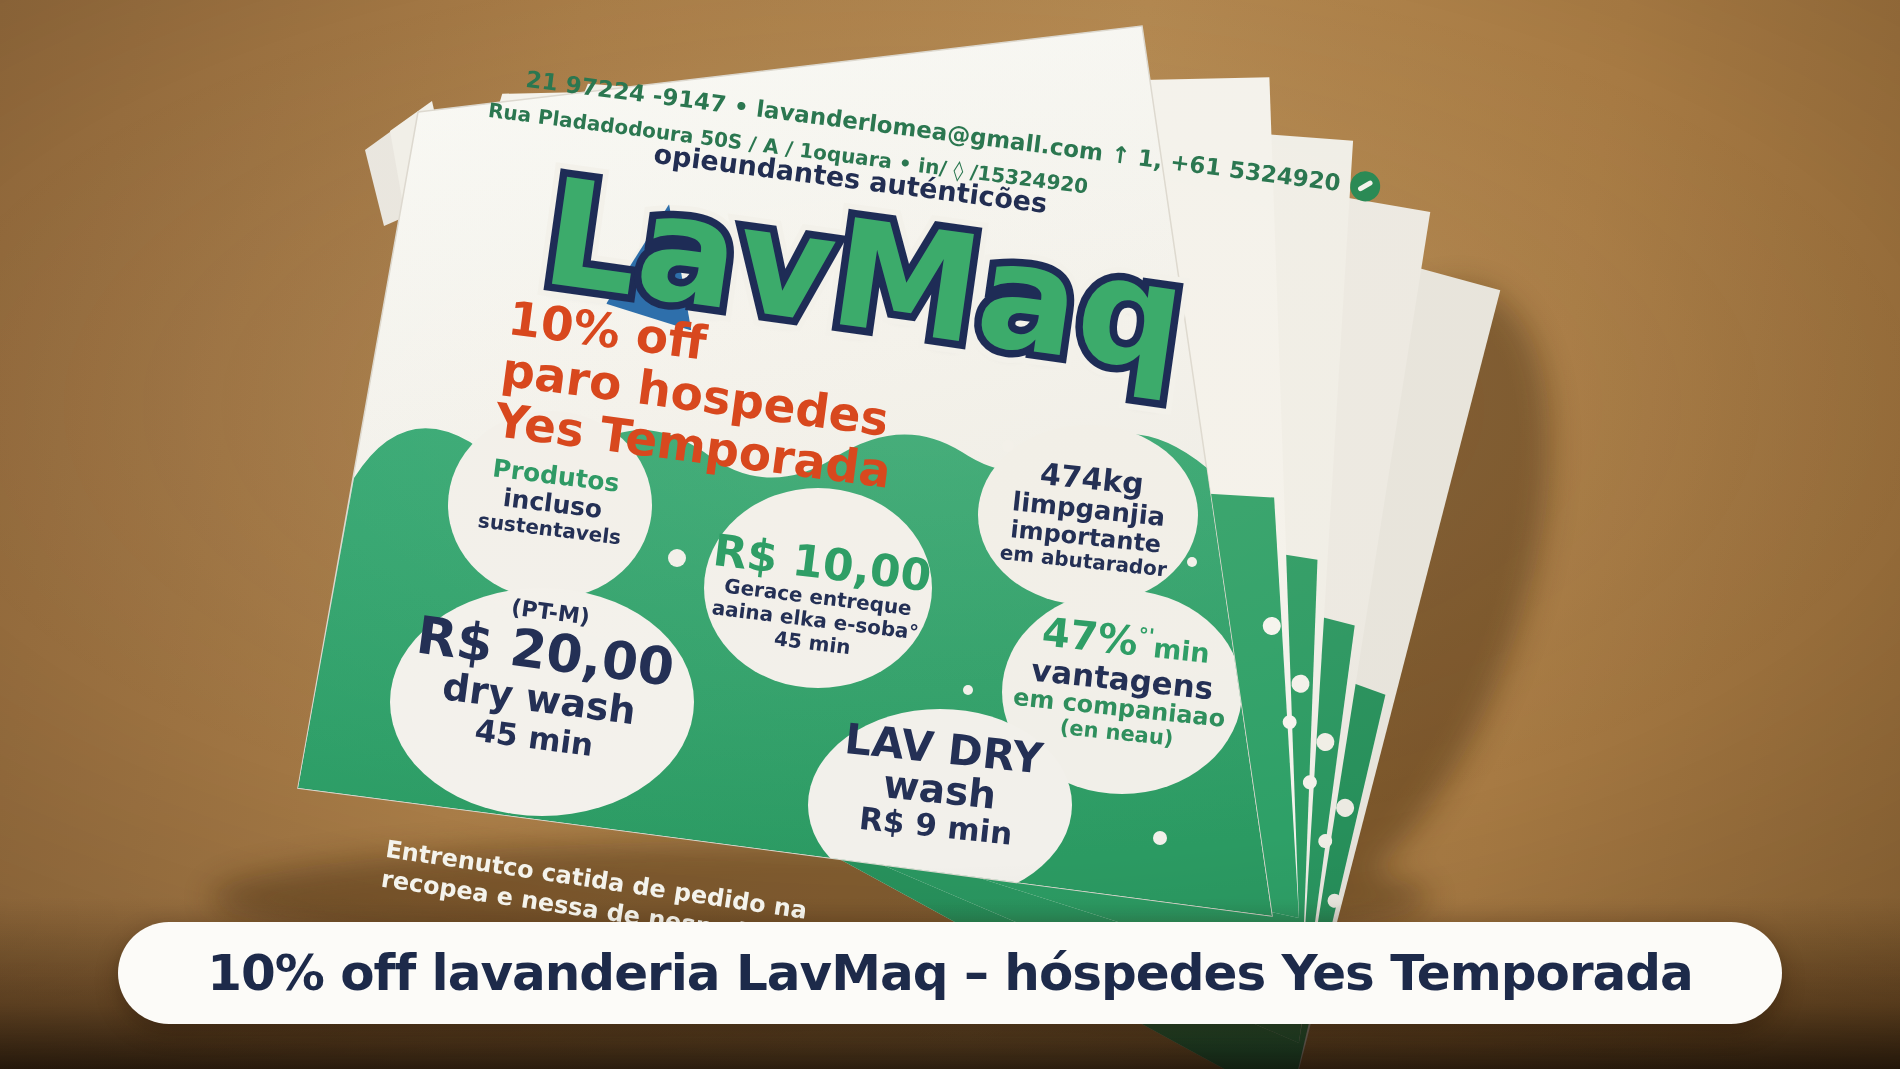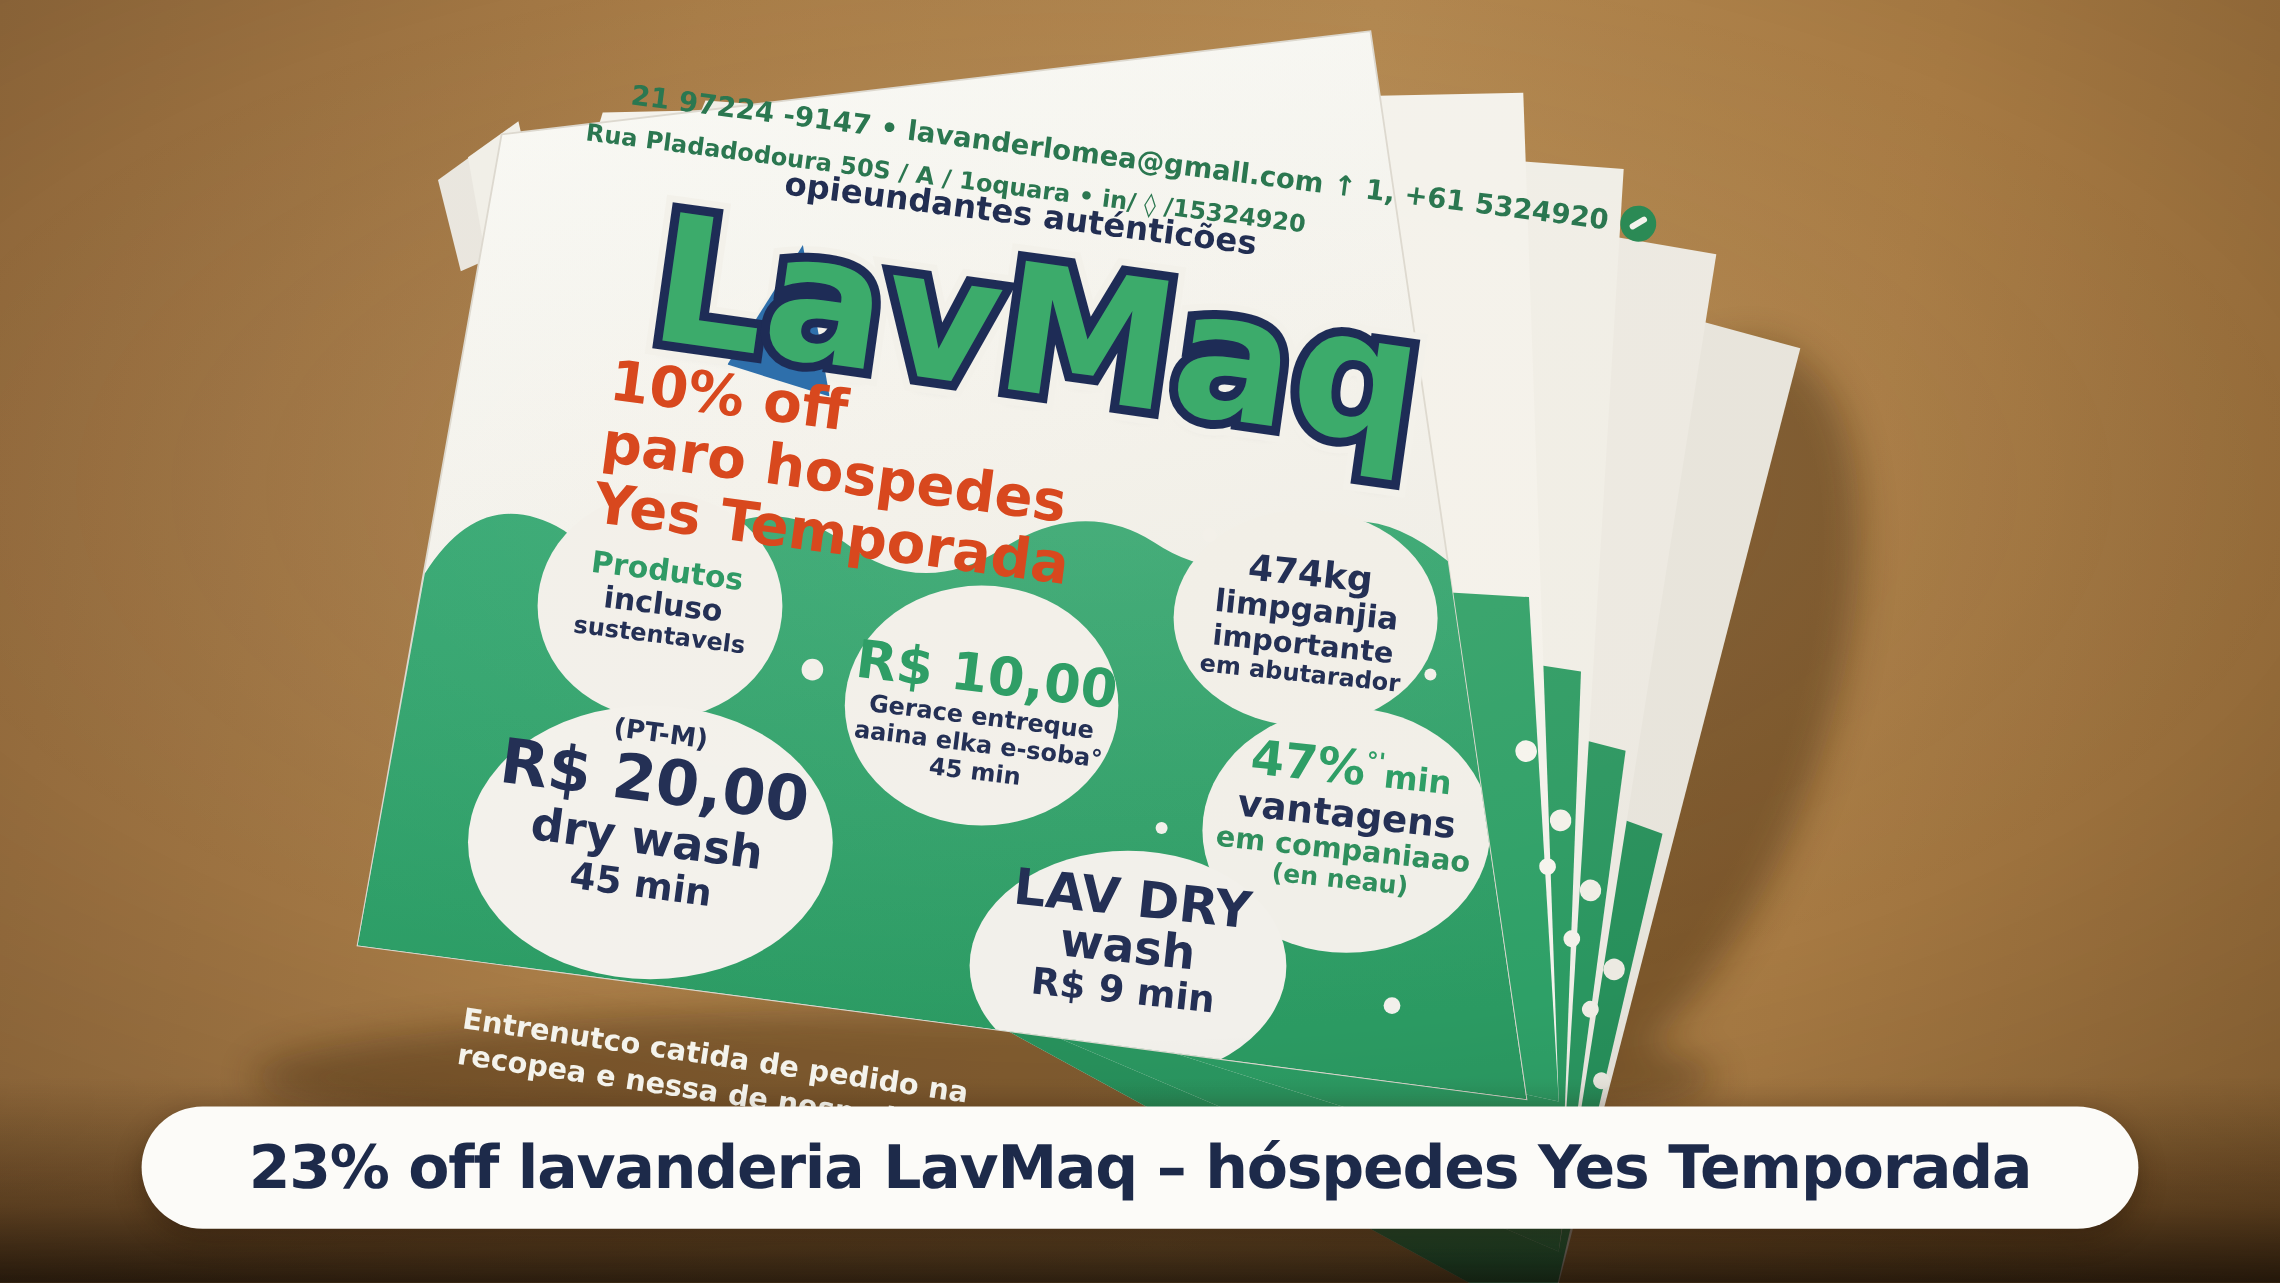--- a/index.html
+++ b/index.html
@@ -215,16 +215,16 @@
   </div>
 
   <div class="abs txt note">
     <div>Entrenutco catida de pedido na</div>
     <div>recopea e nessa de nespedatia</div>
   </div>
 
   <div class="abs vignette"></div>
 
   <div class="abs caption">
-    <span class="cap-text">23% off lavanderia LavMaq – hóspedes Yes Temporada</span>
+    <span class="cap-text">10% off lavanderia LavMaq – hóspedes Yes Temporada</span>
   </div>
 
 </div>
 
 </body></html>

